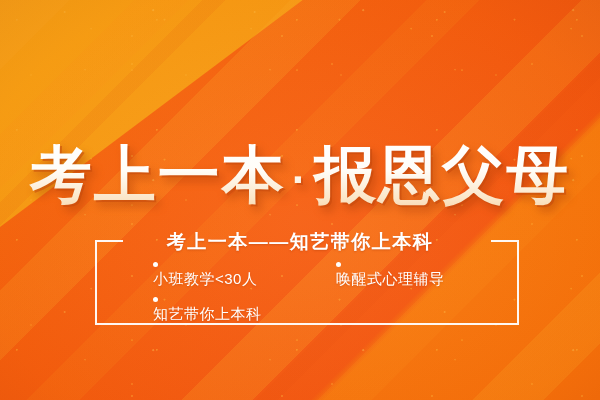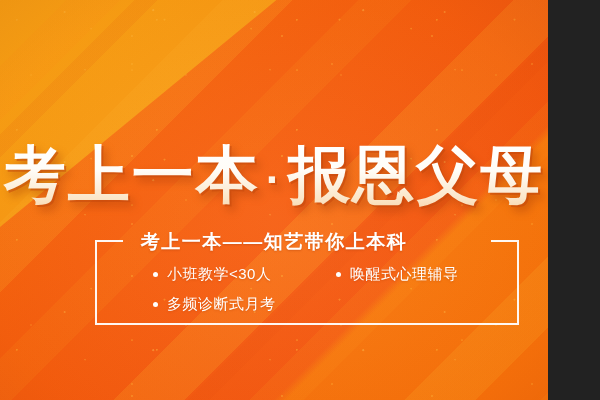--- a/index.html
+++ b/index.html
@@ -3,21 +3,21 @@
 <meta charset="utf-8">
 <style>
   html, body {
     margin: 0;
     padding: 0;
     background: #222;
   }
 
   .banner {
     position: relative;
-    width: 548px;
+    width: 600px;
     height: 400px;
     overflow: hidden;
     font-family: "Liberation Sans", "DejaVu Sans", sans-serif;
     background: #F97B0C;
   }
 
   
 
   .bg-base {
     position: absolute;
@@ -187,27 +187,28 @@
     display: grid;
     grid-template-columns: 1fr 1fr;
     row-gap: 6px;
     column-gap: 0px;
     padding-left: 58px;
     box-sizing: border-box;
   }
 
   .feature {
     display: flex;
-    align-items: center;
+    align-items: flex-start;
     font-size: 15px;
     color: #FFFFFF;
     letter-spacing: 0.5px;
     line-height: 24px;
     white-space: nowrap;
     text-shadow: 0 1px 2px rgba(170, 60, 10, 0.35);
+    flex-direction: column;
   }
 
   .feature .bullet {
     display: inline-block;
     width: 5px;
     height: 5px;
     border-radius: 50%;
     background: #FFFFFF;
     margin-right: 9px;
     flex: none;
@@ -243,18 +244,18 @@
       <div class="feature">
         <span class="bullet"></span>
         <span>小班教学&lt;30人</span>
       </div>
       <div class="feature">
         <span class="bullet"></span>
         <span>唤醒式心理辅导</span>
       </div>
       <div class="feature">
         <span class="bullet"></span>
-        <span>多频诊断式月考</span>
+        <span>知艺带你上本科</span>
       </div>
     </div>
 
   </div>
 </div>
 
 </body></html>

